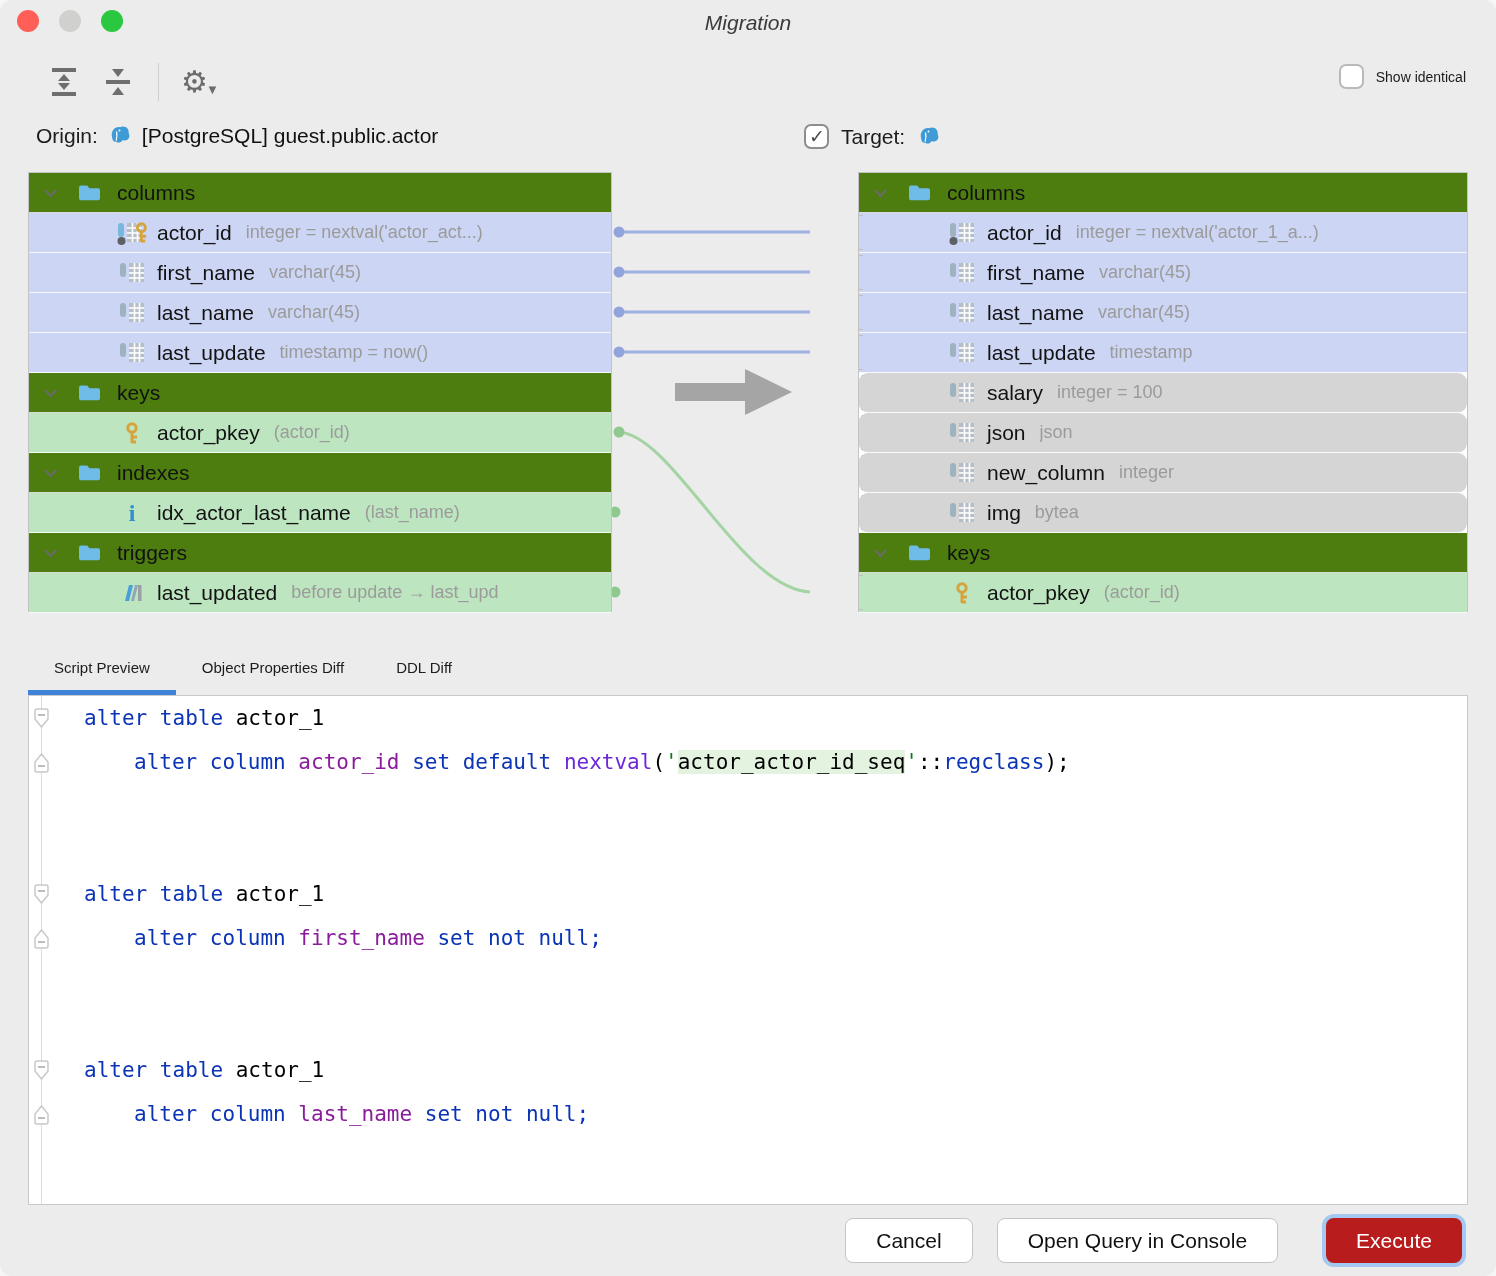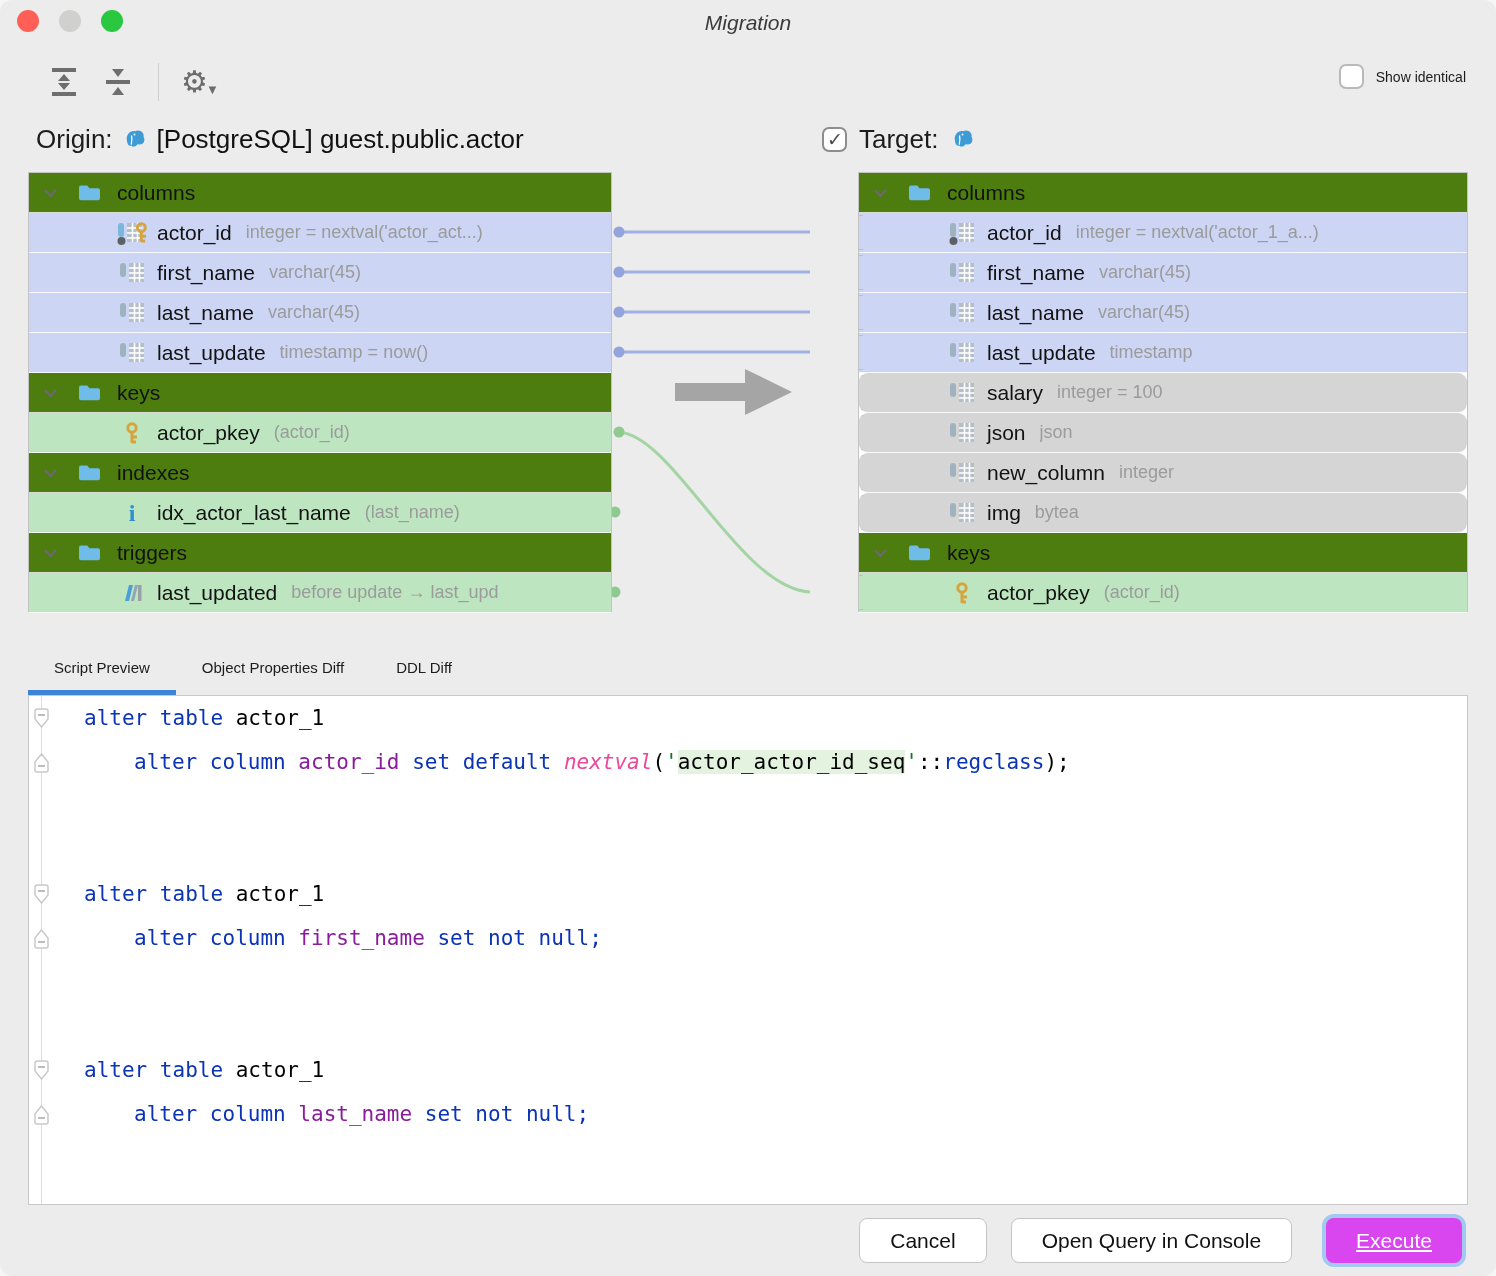--- a/index.html
+++ b/index.html
@@ -22,23 +22,23 @@
   .tbtn{background:none;border:none;padding:0;margin:0 10px;cursor:pointer;display:flex;align-items:flex-end;}
   .tsep{width:1px;height:38px;background:#cfcfcf;margin:0 12px;}
   .gear-glyph{font-size:30px;color:#6c6c6c;line-height:30px;font-family:"DejaVu Sans",sans-serif;}
   .gear-caret{font-size:13px;color:#6c6c6c;margin-left:-2px;}
   .show-identical{position:absolute;right:30px;top:16px;display:flex;align-items:center;gap:12px;font-size:14px;cursor:pointer;}
   
   .cb{width:25px;height:25px;border:2px solid #8d8d8d;border-radius:7px;background:#fff;position:relative;flex:0 0 auto;}
   .cb.light-border{border-color:#b9b9b9;}
   .cb.checked::after{content:"✓";position:absolute;left:3px;top:-1px;font-size:19px;font-weight:bold;color:#4a4a4a;}
   
-  .src-headers{position:relative;height:56px;font-size:26px;}
+  .src-headers{position:relative;height:56px;font-size:21px;}
   .origin-h{position:absolute;left:36px;top:8px;display:flex;align-items:center;gap:10px;}
-  .target-h{position:absolute;left:822px;top:8px;display:flex;align-items:center;gap:12px;}
+  .target-h{position:absolute;left:804px;top:8px;display:flex;align-items:center;gap:12px;}
   .dbname{color:#111;}
   
   .compare{position:relative;height:440px;margin:0 28px;}
   .panel{position:absolute;top:0;height:440px;background:#fff;border:1px solid #c3c3c3;}
   .panel.left{left:0;width:584px;}
   .panel.right{left:830px;right:0;}
   #connectors{position:absolute;left:584px;top:0;}
   .trow{height:40px;display:flex;align-items:center;position:relative;font-size:21px;}
   .trow.folder{background:#4d7c0f;border-bottom:1px solid #dadada;padding-left:14px;}
   .trow.item{padding-left:88px;border-bottom:1px solid rgba(255,255,255,.85);}
@@ -67,28 +67,28 @@
   .editor{height:510px;margin:0 28px;background:#fff;border:1px solid #c9c9c9;display:flex;overflow:hidden;}
   .gutter{position:relative;width:27px;flex:0 0 auto;}
   .gutter::before{content:"";position:absolute;left:12px;top:0;bottom:0;width:1px;background:#dcdcdc;}
   .fold{position:absolute;left:4px;width:17px;height:21px;}
   .code{flex:1;font-family:"DejaVu Sans Mono","Liberation Mono",monospace;font-size:21px;padding-left:4px;}
   .cline{height:44px;line-height:44px;white-space:pre;margin-left:24px;}
   .cline.ind{padding-left:50px;}
   .tok-kw{color:#0a33b5;}
   .tok-pl{color:#000;}
   .tok-col{color:#8a1b9c;}
-  .tok-fn{color:#ec4899;font-style:italic;text-align:center;}
+  .tok-fn{color:#6d28d9;text-align:center;}
   .tok-sq{color:#067d17;}
   .tok-sh{color:#000;background:#e4f3e0;}
   
   .footer{height:71px;display:flex;align-items:center;justify-content:flex-end;gap:24px;padding-right:34px;}
   .btn{height:45px;border-radius:8px;border:1px solid #c4c4c4;background:#fff;font-size:21px;
        font-family:inherit;color:#111;padding:0 30px;cursor:pointer;}
-  .btn.primary{background:#d946ef;border:none;color:#fff;box-shadow:0 0 0 4px #a4c9f0;margin-left:10px;text-decoration:underline;}
+  .btn.primary{background:#b91c1c;border:none;color:#fff;box-shadow:0 0 0 4px #a4c9f0;margin-left:24px;}
 </style>
 </head>
 <body>
 
 <div class="window">
 
   <div class="titlebar">
     <div class="traffic">
       <span class="light red"></span>
       <span class="light gray"></span>

